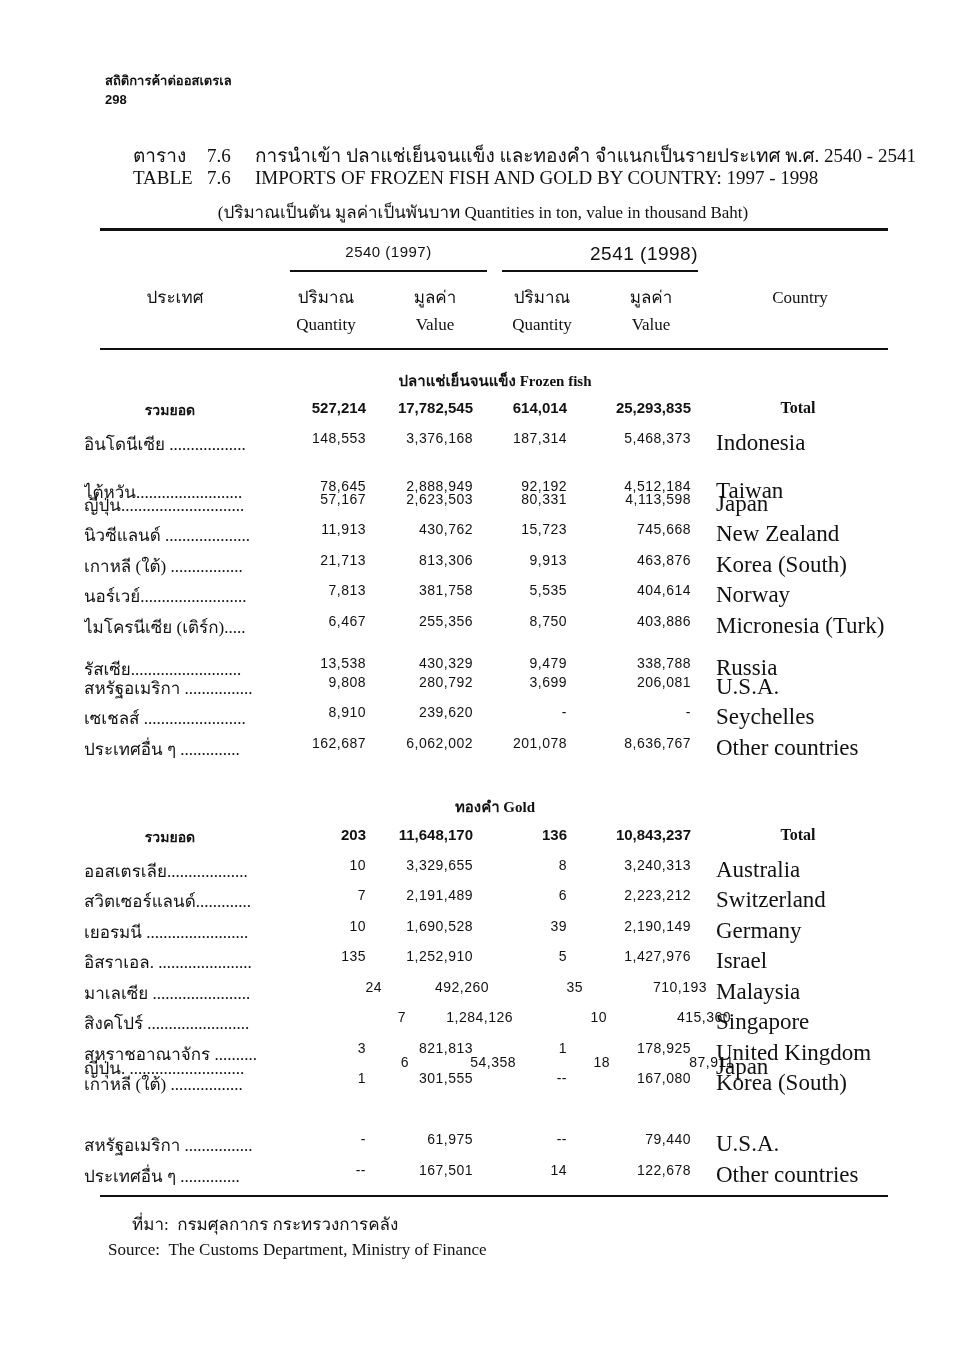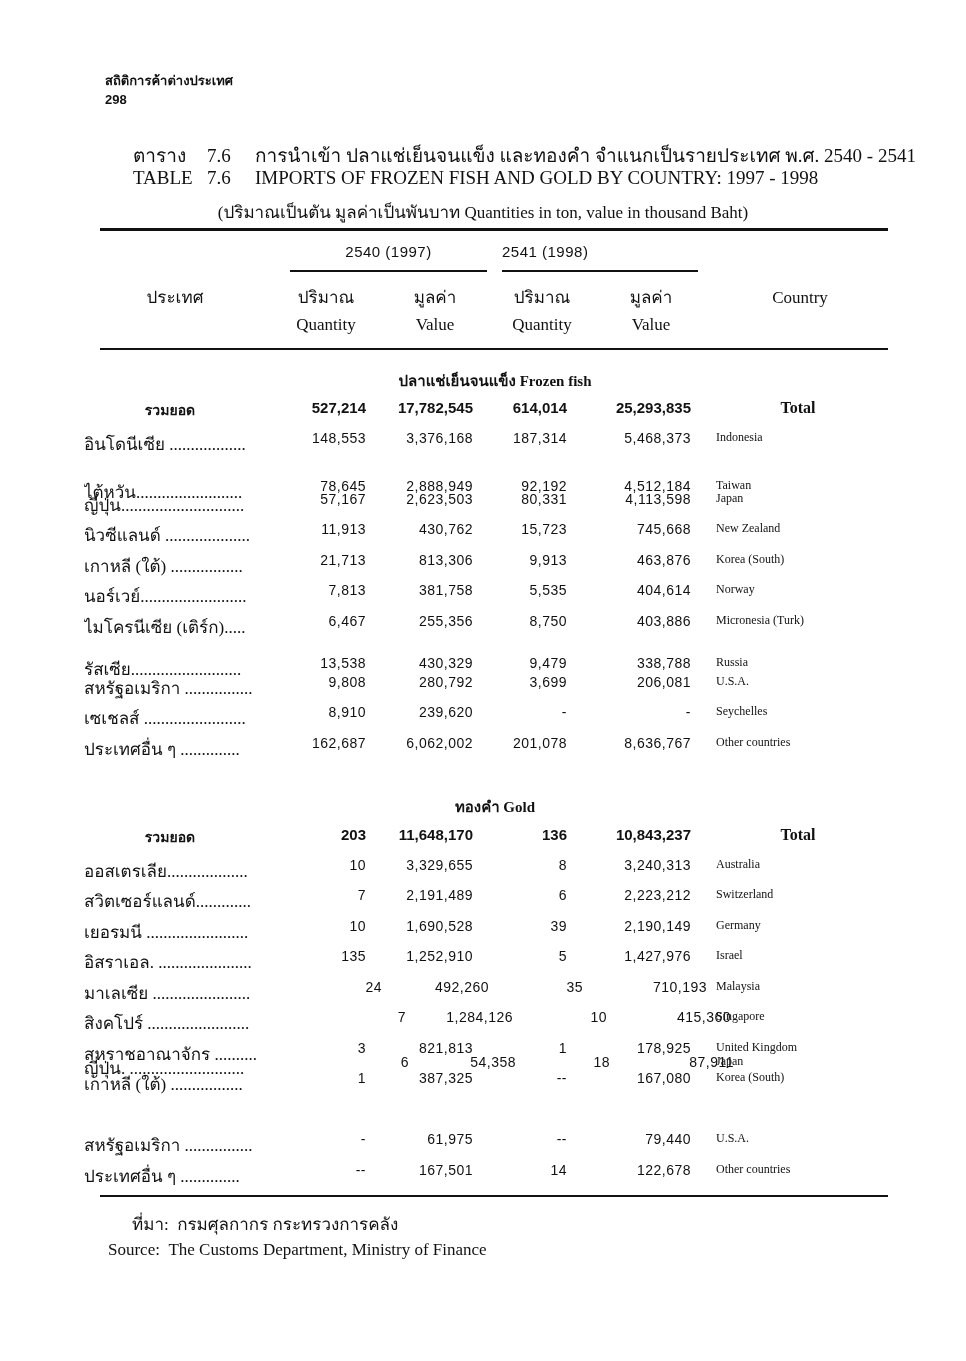--- a/index.html
+++ b/index.html
@@ -14,45 +14,45 @@
   .sep { background: #111; height: 2px; }
   .mono { font-family: "Liberation Sans", sans-serif; font-size: 14px; letter-spacing: 0.5px; }
   .col-thai { position: absolute; left: 84px; width: 182px; font-size: 17px; white-space: nowrap; overflow: hidden; }
   .col-thai.total { text-align: center; width: 190px; left: 75px; font-weight: bold; font-family: Liberation Mono, monospace; font-size: 14px; }
   .num { position: absolute; text-align: right; font-family: "Liberation Sans", sans-serif; font-size: 14px; letter-spacing: 0.5px; }
   .num.b { font-weight: bold; font-size: 15px; letter-spacing: 0; }
   .c1 { right: 600px; }
   .c2 { right: 493px; }
   .c3 { right: 399px; }
   .c4 { right: 275px; }
-  .eng { position: absolute; left: 716px; font-size: 12px; white-space: nowrap; }
+  .eng { position: absolute; left: 716px; font-size: 23px; white-space: nowrap; }
   .eng.total { left: 740px; width: 120px; text-align: center; font-weight: bold; font-size: 16px; left: 738px; }
   .row { position: absolute; left: 0; width: 966px; height: 30px; }
   .section-title { position: absolute; left: 0; width: 990px; text-align: center; font-weight: bold; font-size: 15px; }
   .colhead { position: absolute; text-align: center; font-size: 17px; line-height: 27px; }
   .source { left: 108px; font-size: 17px; }
 </style>
 </head>
 <body>
 
-<div class="abs hdr-small" style="top:70px;">สถิติการค้าต่างประเทศ</div>
+<div class="abs hdr-small" style="top:70px;">สถิติการค้าต่ออสเตรเล</div>
 <div class="abs hdr-small" style="top:92px;">298</div>
 
 <div class="abs title" style="top:140px;">
   <span class="lbl">ตาราง</span><span class="num" style="position:static;text-align:left;font-family:'Liberation Serif',serif;font-size:19px;letter-spacing:0;">7.6</span><span>การนำเข้า ปลาแช่เย็นจนแข็ง และทองคำ จำแนกเป็นรายประเทศ พ.ศ. 2540 - 2541</span>
 </div>
 <div class="abs title" style="top:167px;">
   <span class="lbl">TABLE</span><span class="num" style="position:static;text-align:left;font-family:'Liberation Serif',serif;font-size:19px;letter-spacing:0;">7.6</span><span>IMPORTS OF FROZEN FISH AND GOLD BY COUNTRY: 1997 - 1998</span>
 </div>
 <div class="abs subtitle">(ปริมาณเป็นตัน มูลค่าเป็นพันบาท Quantities in ton, value in thousand Baht)</div>
 
 <div class="abs rule" style="top:228px;height:3px;"></div>
 
 <div class="abs mono" style="left:290px;width:197px;text-align:center;top:243px;font-size:15px;">2540 (1997)</div>
-<div class="abs mono" style="left:502px;width:196px;text-align:left;top:243px;font-size:15px;">2541 (1998)</div>
+<div class="abs mono" style="left:502px;width:196px;text-align:right;top:243px;font-size:19px;">2541 (1998)</div>
 <div class="abs sep" style="left:290px;width:197px;top:270px;"></div>
 <div class="abs sep" style="left:502px;width:196px;top:270px;"></div>
 
 <div class="colhead" style="left:120px;width:110px;top:284px;">ประเทศ</div>
 
 <div class="colhead" style="left:286px;width:80px;top:284px;">
   <div>ปริมาณ</div>
   <div>Quantity</div>
 </div>
 <div class="colhead" style="left:395px;width:80px;top:284px;">
@@ -233,21 +233,21 @@
       <div class="col-thai">สหราชอาณาจักร ..........</div>
       <div class="num c1">3</div>
       <div class="num c2">821,813</div>
       <div class="num c3">1</div>
       <div class="num c4">178,925</div>
       <div class="eng">United Kingdom</div>
     </div>
     <div class="row" style="top:1070px;">
       <div class="col-thai">เกาหลี (ใต้) .................</div>
       <div class="num c1">1</div>
-      <div class="num c2">387,325</div>
+      <div class="num c2">301,555</div>
       <div class="num c3">--</div>
       <div class="num c4">167,080</div>
       <div class="eng">Korea (South)</div>
     </div>
     <div class="row" style="top:1054px;padding-left:43px;">
       <div class="col-thai">ญี่ปุ่น. ...........................</div>
       <div class="num c1">6</div>
       <div class="num c2">54,358</div>
       <div class="num c3">18</div>
       <div class="num c4">87,911</div>

